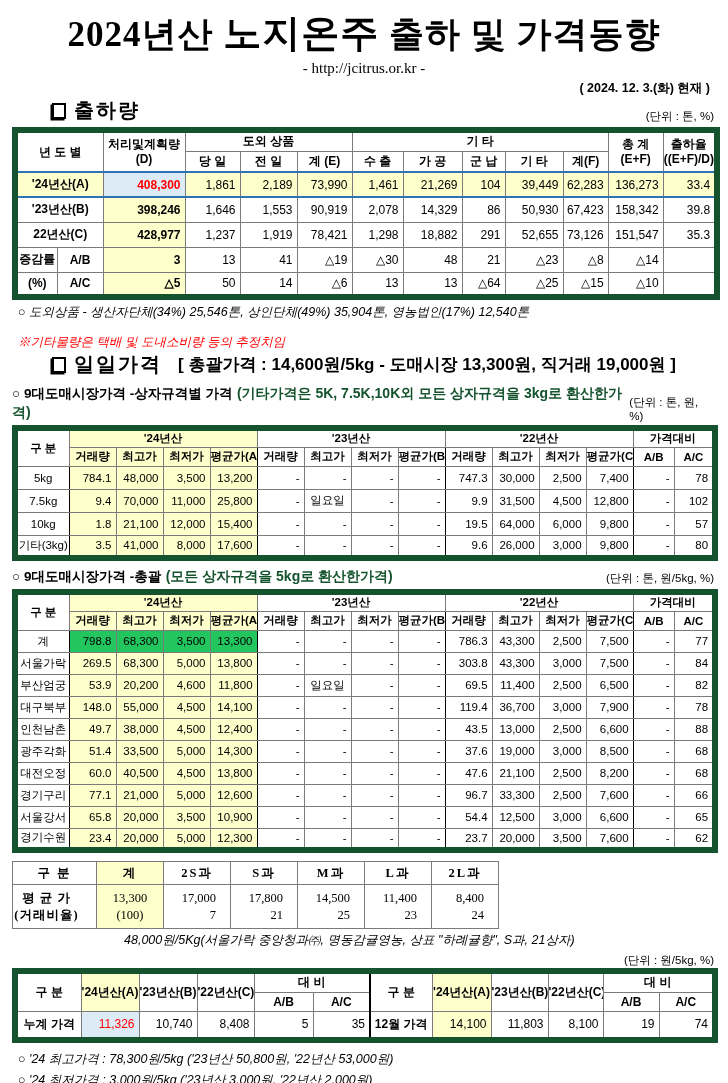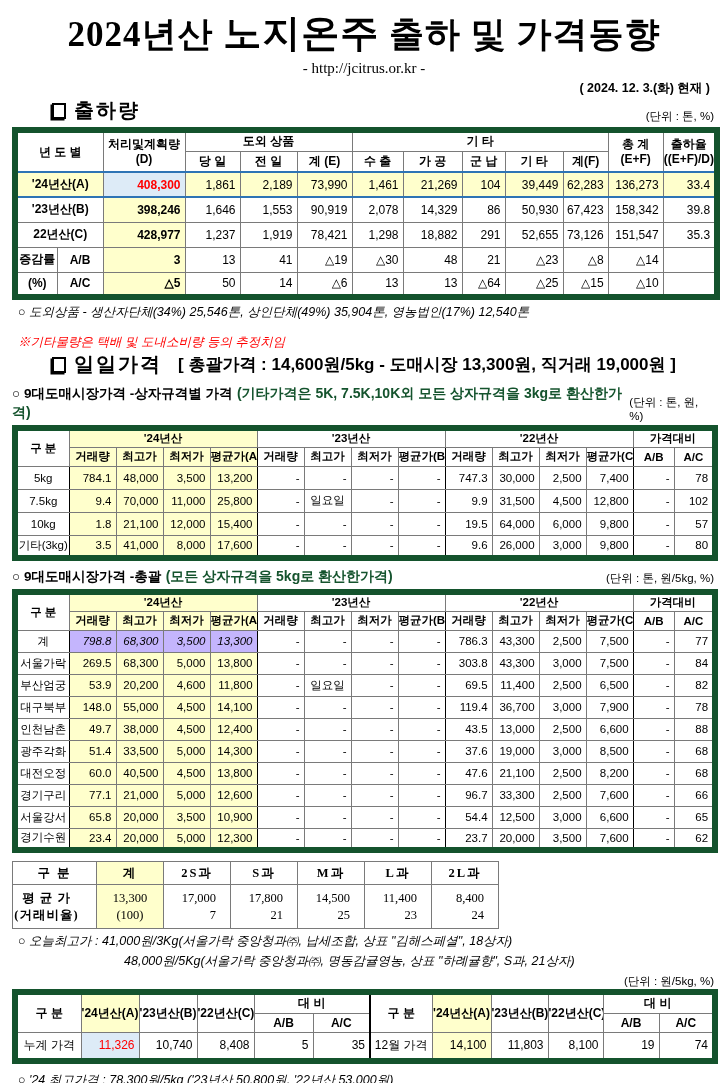--- a/index.html
+++ b/index.html
@@ -44,21 +44,21 @@
   #t1 tbody tr:first-child td:nth-child(2) { background:#DDEBF7; color:#FF0000; }
   #t1 tbody tr:nth-child(n+4) td:nth-child(-n+2) { text-align:center; font-weight:bold; padding-right:0; }
 
   #t2, #t3 { width:702px; font-size:11.5px; margin-top:1px; }
   #t2 th, #t3 th { height:19px; }
   #t2 td { height:23px;margin-left:15px; }
   #t3 td { height:22px; }
   #t2 thead tr:first-child th:nth-child(2), #t3 thead tr:first-child th:nth-child(2),
   #t2 thead tr:nth-child(2) th:nth-child(-n+4), #t3 thead tr:nth-child(2) th:nth-child(-n+4) { background:#FFFFCC; }
   #t2 tbody td:nth-child(n+2):nth-child(-n+5), #t3 tbody td:nth-child(n+2):nth-child(-n+5) { background:#FFFFCC; }
-  #t3 tbody tr:first-child td:nth-child(n+2):nth-child(-n+5) { background:#c4b5fd;font-style:italic; }
+  #t3 tbody tr:first-child td:nth-child(n+2):nth-child(-n+5) { background:#22c55e; }
   #t2 tbody td:nth-child(1), #t3 tbody td:nth-child(1),
   #t2 tbody td:nth-child(5), #t3 tbody td:nth-child(5),
   #t2 tbody td:nth-child(9), #t3 tbody td:nth-child(9),
   #t2 tbody td:nth-child(13), #t3 tbody td:nth-child(13) { border-right:1.5px solid #000; }
   #t2 thead tr:nth-child(2) th:nth-child(4), #t3 thead tr:nth-child(2) th:nth-child(4),
   #t2 thead tr:nth-child(2) th:nth-child(8), #t3 thead tr:nth-child(2) th:nth-child(8),
   #t2 thead tr:nth-child(2) th:nth-child(12), #t3 thead tr:nth-child(2) th:nth-child(12) { border-right:1.5px solid #000; }
 
   #t4 { width:486px; font-size:12.5px; font-family:"Liberation Serif", serif; margin-top:8px; border-width:1.5px; }
   #t4 th { height:23px; letter-spacing:2px; }
@@ -67,21 +67,21 @@
   #t4 th:nth-child(2), #t4 td:nth-child(2) { background:#FFFFCC; }
   #t4 td:nth-child(2) { text-align:center; padding-right:0; }
 
   #t5 { width:702px; font-size:12px; }
   #t5 thead tr:first-child th { height:21px; }
   #t5 thead tr:nth-child(2) th { height:19px; }
   #t5 td { height:29px; }
   #t5 thead tr:first-child th:nth-child(2), #t5 thead tr:first-child th:nth-child(7) { background:#FFFFCC; }
   #t5 tbody td:nth-child(2) { background:#DDEBF7; color:#FF0000; }
   #t5 tbody td:nth-child(8) { background:#FFFFCC; }
-  #t5 tbody td:first-child, #t5 tbody td:nth-child(7) { font-weight:normal; }
+  #t5 tbody td:first-child, #t5 tbody td:nth-child(7) { font-weight:bold; }
   #t5 thead tr:first-child th:nth-child(6), #t5 tbody td:nth-child(7) { border-left:2px solid #000; }
 
   .note { font-size:12.5px; margin-top:4px; padding-left:6px;font-style:italic; }
   .note.red { color:#FF0000; margin-top:13px; }
   .note.indent { padding-left:112px; margin-top:3px; }
 </style>
 </head>
 <body>
 
 <div class="page">
@@ -620,21 +620,20 @@
             <div>23</div>
           </td>
           <td>
             <div>8,400</div>
             <div>24</div>
           </td>
         </tr>
       </tbody>
     </table>
 
-  <div class="note">○ 오늘최고가 : 41,000원/3Kg(서울가락 중앙청과㈜, 납세조합, 상표 "김해스페셜", 18상자)</div>
   <div class="note indent">48,000원/5Kg(서울가락 중앙청과㈜, 명동감귤영농, 상표 "하례귤향", S과, 21상자)</div>
 
   <div class="unit-right">(단위 : 원/5kg, %)</div>
 
   <table id="t5">
     <colgroup>
         <col style="width:66px">
         <col style="width:58px">
         <col style="width:58px">
         <col style="width:57px">

